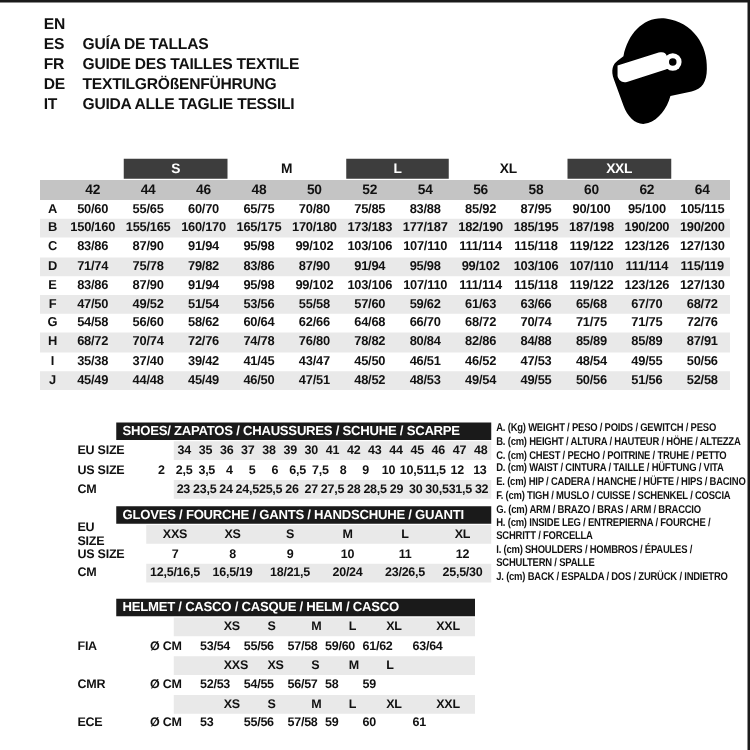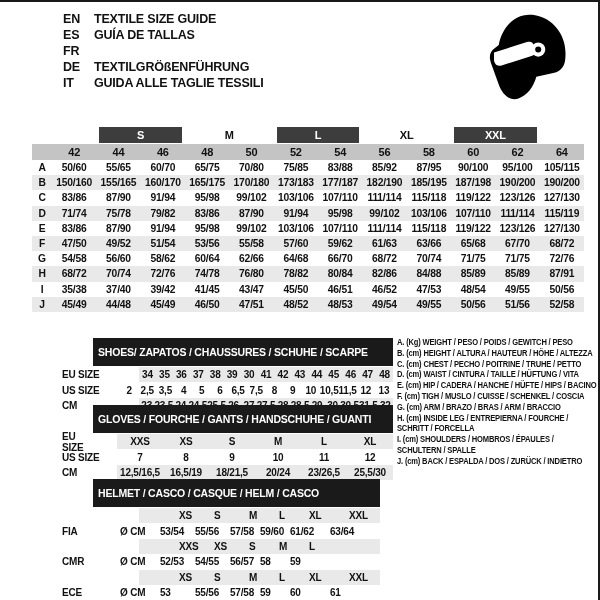--- a/index.html
+++ b/index.html
@@ -4,37 +4,37 @@
 <style>
   html,body{margin:0;padding:0;background:#fff;}
   .page{
     position:relative;width:600px;height:600px;background:#fff;overflow:hidden;
     box-sizing:border-box;border-top:2px solid #1a1a1a;border-right:2px solid #1a1a1a;
     font-family:"Liberation Sans",sans-serif;color:var(--text,#111);
     letter-spacing:-0.2px;
   }
   
   .languages{position:absolute;top:9px;left:35px;}
-  .lang-row{display:flex;font-weight:700;font-size:12.5px;line-height:16px;margin-left:28px;}
+  .lang-row{display:flex;font-weight:700;font-size:12.5px;line-height:16px;}
   .lang-code{width:31px;}
   
   .helmet-icon{position:absolute;top:10px;left:478px;width:96px;height:94px;}
   
   .apparel{position:absolute;top:124px;left:32px;width:552px;font-weight:700;}
   .ap-row{display:grid;grid-template-columns:20px repeat(12,1fr);align-items:center;text-align:center;}
   .ap-group-row{height:18px;font-size:11px;}
   .ap-group-cell{height:16px;display:flex;align-items:center;justify-content:center;}
   .ap-group-cell.bar{background:var(--size-bar,#3d3d3d);color:#fff;margin:0 3px;}
   .ap-num-row{height:16px;background:var(--num-band,#c4c4c4);font-size:11px;}
   .ap-data-row{height:15.2px;font-size:10.3px;}
   .ap-data-row.shaded{background:var(--row-shade,#e9e9e9);}
   .ap-label-cell{text-align:center;}
   
   .sub{position:absolute;font-weight:700;}
-  .sub-header{display:flex;height:28px;margin-bottom:1px;}
+  .sub-header{display:flex;height:14px;margin-bottom:1px;}
   .sub-spacer{width:58px;}
   .sub-bar{flex:1;background:var(--section-bar,#1a1a1a);color:#fff;display:flex;align-items:center;
            padding-left:5px;font-size:10.5px;white-space:nowrap;}
   .sub-row{display:flex;height:15.4px;align-items:stretch;padding-left:27px;}
   .sub-label{width:58px;font-size:10px;display:flex;align-items:center;}
   .sub-strip{flex:1;display:grid;align-items:center;text-align:center;font-size:10px;}
   .sub-row.shaded .sub-strip{background:var(--row-shade,#e9e9e9);margin-left:19px;}
   .shoes{top:336px;left:35px;width:358px;}
   .shoes .sub-strip{grid-template-columns:repeat(15,1fr);}
   .gloves{top:403px;left:35px;width:358px;}
@@ -47,28 +47,28 @@
   .legend-item{font-size:9px;line-height:10.8px;font-weight:700;}
 </style>
 </head>
 <body>
 
 <div class="page" style="--section-bar: #1a1a1a; --size-bar: #3d3d3d; --num-band: #c4c4c4; --row-shade: #e9e9e9; --text: #111111;">
 
   <div class="languages">
     <div class="lang-row">
       <span class="lang-code">EN</span>
-      <span class="lang-text">TEXTILE SIZE GUIDE</span>
     </div>
     <div class="lang-row">
       <span class="lang-code">ES</span>
       <span class="lang-text">GUÍA DE TALLAS</span>
     </div>
     <div class="lang-row">
       <span class="lang-code">FR</span>
+      <span class="lang-text">GUIDE DES TAILLES TEXTILE</span>
     </div>
     <div class="lang-row">
       <span class="lang-code">DE</span>
       <span class="lang-text">TEXTILGRÖßENFÜHRUNG</span>
     </div>
     <div class="lang-row">
       <span class="lang-code">IT</span>
       <span class="lang-text">GUIDA ALLE TAGLIE TESSILI</span>
     </div>
   </div>

